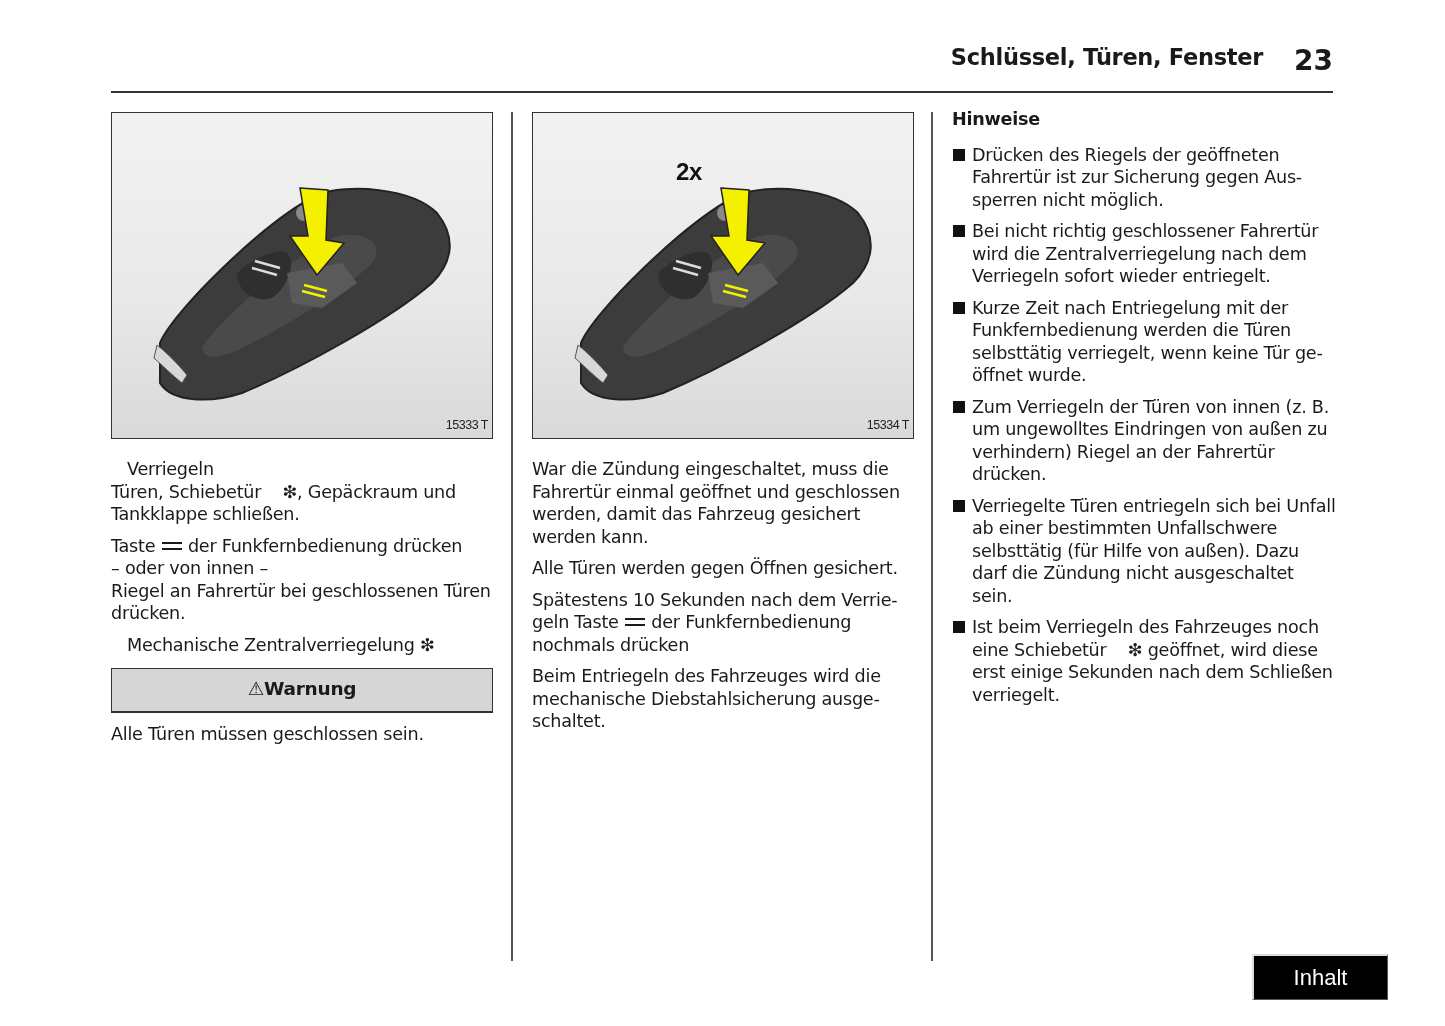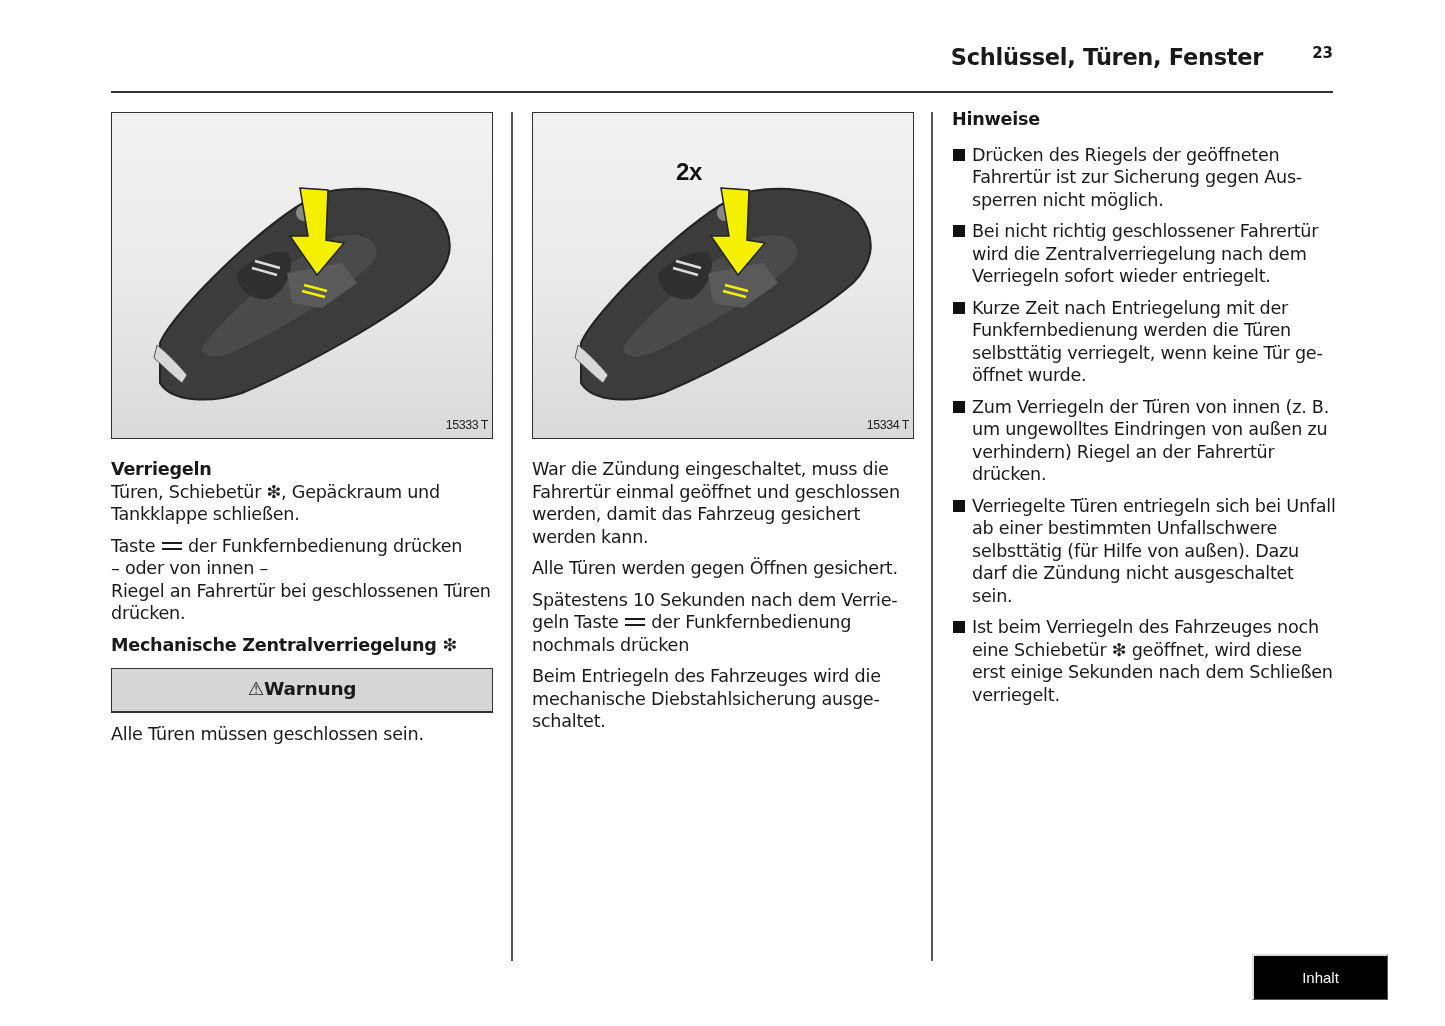--- a/index.html
+++ b/index.html
@@ -7,33 +7,33 @@
       width: 1445px; height: 1026px; background: #ffffff; position: relative;
       overflow: hidden; color: #1a1a1a;
       font-family: "DejaVu Sans", sans-serif;
     }
     .header-title {
       position: absolute; top: 44px; right: 182px;
       font-size: 22.5px; font-weight: bold; letter-spacing: -0.3px; color: #1a1a1a;
     }
     .header-page {
       position: absolute; top: 44px; right: 112px;
-      font-size: 15px; font-weight: bold; color: #1a1a1a; text-align: center;
+      font-size: 28px; font-weight: bold; color: #1a1a1a; text-align: center;
     }
     .header-rule {
       position: absolute; top: 91px; left: 111px; width: 1222px; height: 1.5px; background: #333;
     }
     .col-divider {
       position: absolute; top: 112px; width: 2px; height: 849px; background: #555;
     }
     .col {
       position: absolute; font-size: 17.6px; line-height: 22.5px; letter-spacing: -0.25px;
     }
     .col p { margin: 0 0 9px 0; }
-    .bold { font-weight: bold; }
+    .bold { font-weight: normal; margin-left: 16px; }
     .figure {
       position: relative; width: 380px; height: 325px;
       border: 1.5px solid #333;
       background: linear-gradient(180deg, #f2f2f2 0%, #e9e9e9 55%, #d9d9d9 100%);
       overflow: hidden;
     }
     .figure svg { position: absolute; left: 0; top: 0; }
     .figure-code {
       position: absolute; right: 4px; bottom: 2px;
       font-family: "Liberation Sans", sans-serif; font-size: 12.5px; color: #222; letter-spacing: -0.5px; margin-left: 47px;
@@ -58,21 +58,21 @@
     .notes-title { font-weight: bold; margin-bottom: 13px; }
     .note { position: relative; padding-left: 20px; margin-bottom: 9px; }
     .bullet {
       position: absolute; left: 1px; top: 5px; width: 12px; height: 12px; background: #111;
     }
     .inhalt-btn {
       position: absolute; left: 1252px; top: 954px; width: 136px; height: 46px;
       background: #000; color: #fff; box-sizing: border-box;
       border-top: 2px solid #dcdcdc; border-left: 2px solid #dcdcdc;
       border-right: 1px solid #555; border-bottom: 1px solid #555;
-      font-family: "Liberation Sans", sans-serif; font-size: 15px;
+      font-family: "Liberation Sans", sans-serif; font-size: 22px;
       display: flex; align-items: center; justify-content: center; cursor: pointer;
     }
   </style>
 </head>
 <body>
 
 <div>
   <div class="header-title">Schlüssel, Türen, Fenster</div>
   <div class="header-page">23</div>
   <div class="header-rule"></div>

